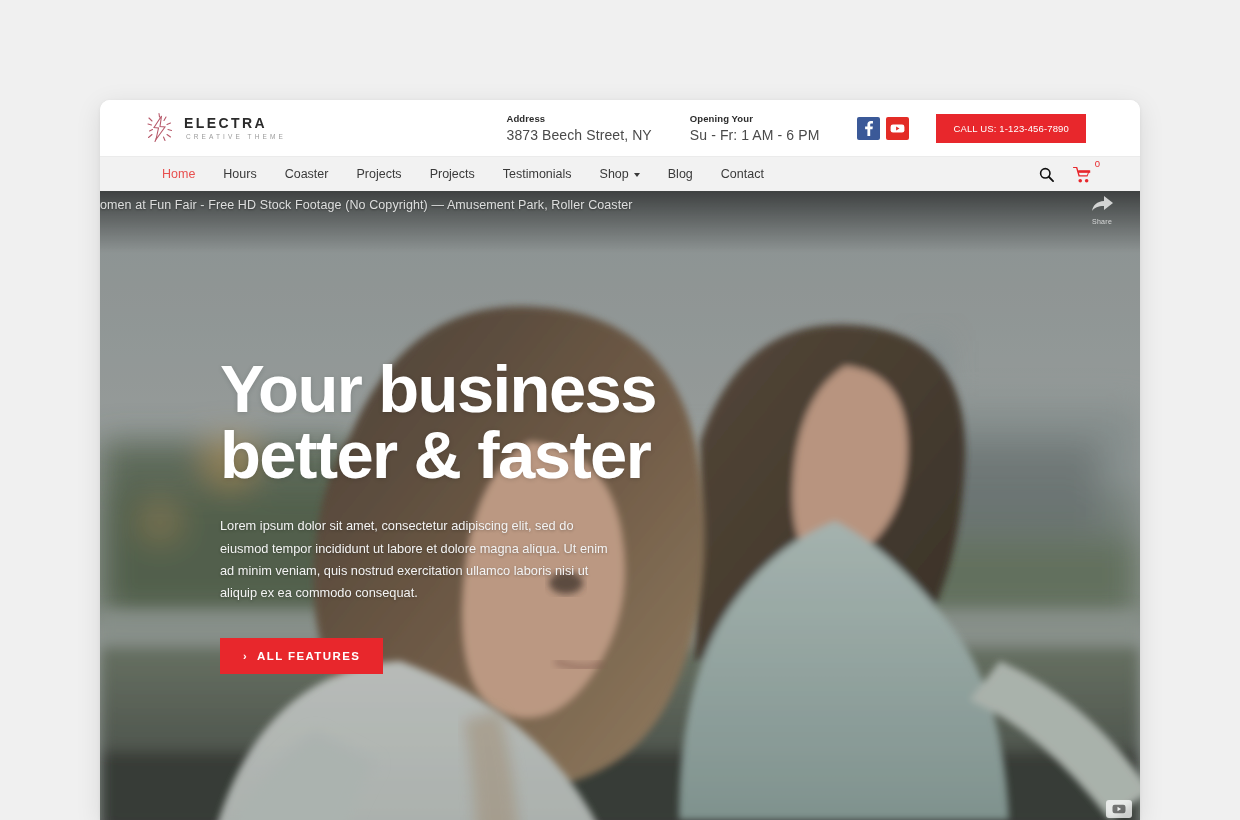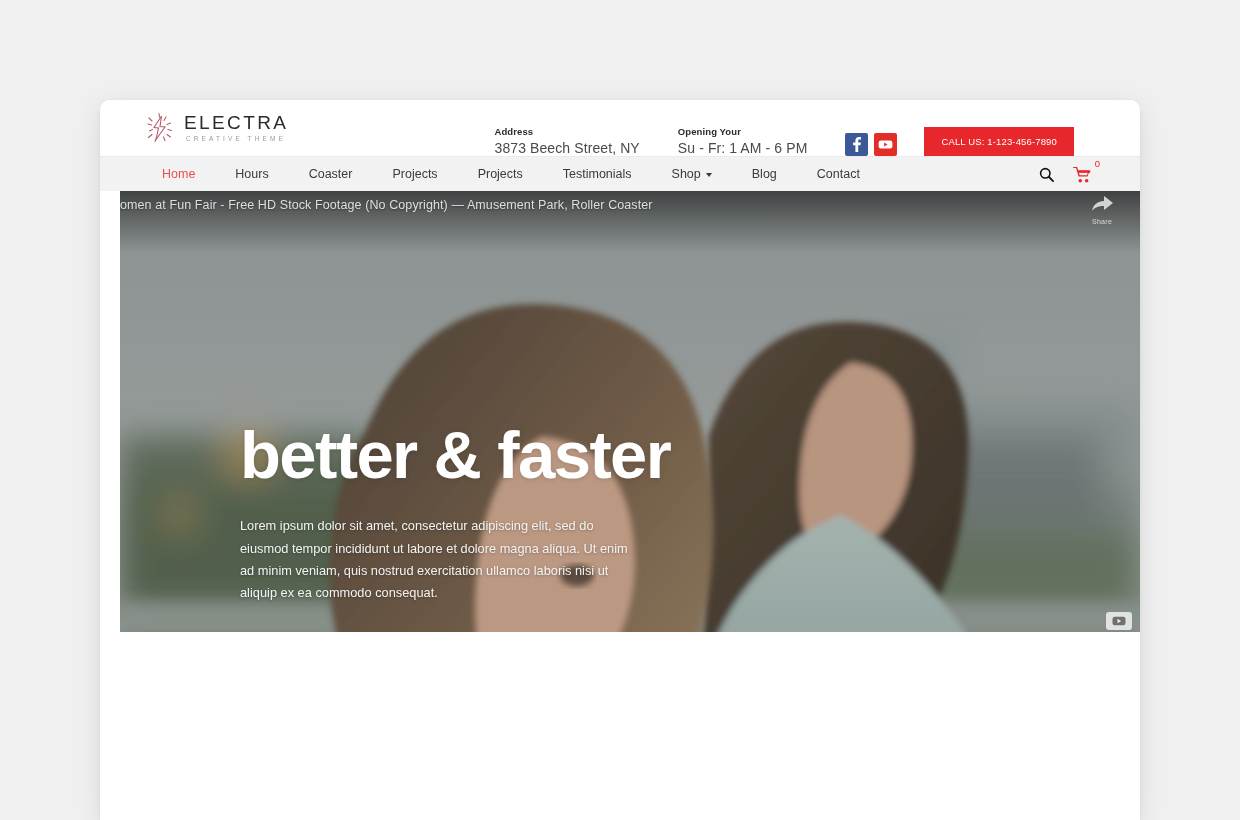--- a/index.html
+++ b/index.html
@@ -38,37 +38,37 @@
 
   .brand {
     display: flex;
     align-items: center;
     margin-left: 45px;
     gap: 9px;
   }
   .brand-mark { width: 30px; height: 32px; flex: none; }
   .brand-text { line-height: 1; }
   .brand-name {
-    font-size: 19px;
+    font-size: 14px;
     letter-spacing: 2.4px;
     color: #2b2b2b;
-    font-weight: 400;
+    font-weight: 700;
   }
   .brand-tagline {
     font-size: 6.5px;
     letter-spacing: 3.1px;
     color: #9b9b9b;
     margin-top: 4px;
     padding-left: 2px;
   }
 
   .header-right {
     position: absolute;
-    right: 16px; top: 0; height: 56px;
-    display: flex; align-items: flex-end;
+    right: 4px; top: 0; height: 56px;
+    display: flex; align-items: center;
     gap: 8px;
   }
   .info-block { margin-right: 30px; }
   .info-title {
     font-size: 9.5px;
     font-weight: bold;
     color: #2b2b2b;
     letter-spacing: 0.1px;
     margin-bottom: 3px;
   }
@@ -108,21 +108,21 @@
     height: 35px;
     background: #f2f2f2;
     display: flex;
     align-items: center;
     border-top: 1px solid #ebebeb;
   }
   .nav-list {
     display: flex;
     align-items: center;
     margin-left: 48px;
-    gap: 12px;
+    gap: 0;
     list-style: none;
   }
   .nav-item {
     font-size: 12.5px;
     color: #3a3a3a;
     padding: 0 14px;
     cursor: pointer;
     white-space: nowrap;
     display: flex;
     align-items: center;
@@ -149,24 +149,23 @@
     position: absolute;
     top: -9px; right: -8px;
     font-size: 9.5px;
     color: #e8272c;
     font-weight: 500;
   }
 
   
   .hero {
     position: relative;
-    height: 441px;
+    height: 629px;
     overflow: hidden;
     background: #15803d;
-    margin-left: 20px;
   }
   .hero-photo { position: absolute; inset: 0; }
   .hero-overlay-tint {
     position: absolute; inset: 0;
     background: rgba(55,60,58,0.18);
   }
 
   
   .yt-topgrad {
     position: absolute; left: 0; right: 0; top: 0; height: 62px;
@@ -455,21 +454,21 @@
       <span class="yt-watch-later">
         <svg width="14" height="10" viewBox="0 0 14 10">
           <rect x="0.5" y="0.8" width="13" height="8.4" rx="2.2" fill="#6b6b6b"></rect>
           <path fill="#fff" d="M5.5 2.8v4.4l3.6-2.2z"></path>
         </svg>
       </span>
     </div>
 
     <div class="hero-content">
       <h1 class="hero-title">
-        <br>
+        <span>Your business</span><br>
         <span>better &amp; faster</span>
       </h1>
       <p class="hero-para">Lorem ipsum dolor sit amet, consectetur adipiscing elit, sed do eiusmod tempor incididunt ut labore et dolore magna aliqua. Ut enim ad minim veniam, quis nostrud exercitation ullamco laboris nisi ut aliquip ex ea commodo consequat.</p>
       <button class="hero-btn">
         <span class="chev">›</span>
         <span>ALL  FEATURES</span>
       </button>
     </div>
   </section>
 </div>

